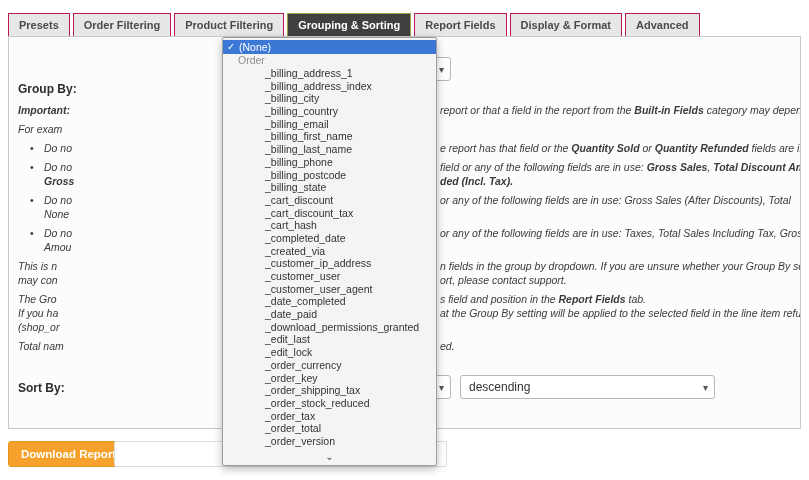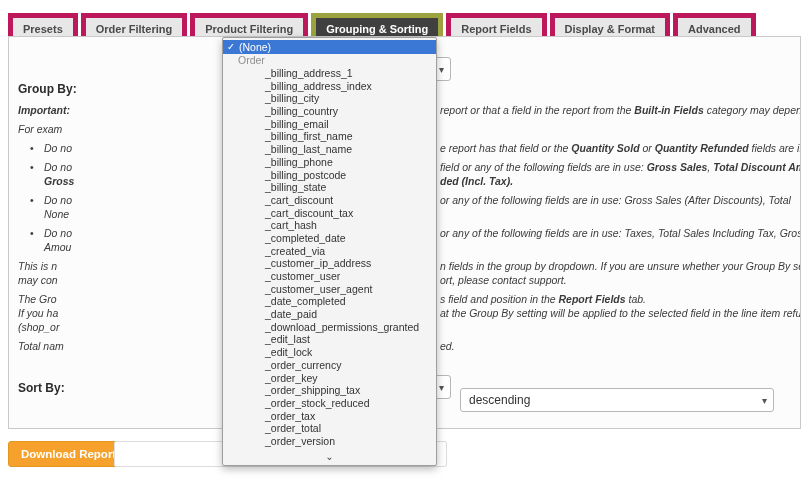--- a/index.html
+++ b/index.html
@@ -5,41 +5,41 @@
   html,body{margin:0;padding:0}
   body{
     width:809px;height:480px;position:relative;overflow:hidden;
     background:#ffffff;
     font-family:"Liberation Sans","DejaVu Sans",sans-serif;
     -webkit-font-smoothing:antialiased;
   }
   
   .tabs{position:absolute;left:8px;top:13px;display:flex;gap:3px}
   .tab{
-    background:#e7e7e7;border:5px solid #be185d;color:#4a4a4a;
+    background:#e7e7e7;border:1px solid #be185d;color:#4a4a4a;
     font-weight:bold;font-size:11px;padding:5px 10px;white-space:nowrap;cursor:pointer;
   }
   .tab.active{background:#404040;border-color:#9ba23f;color:#ffffff}
   
   .panel{
     position:absolute;left:8px;top:36px;width:791px;height:391px;
     border:1px solid #c9c9c9;background:#fcfcfc;overflow:hidden;
   }
   .field-label{position:absolute;font-size:12px;font-weight:bold;color:#2c2c2c}
   #groupby-label{left:9px;top:45px}
   #sortby-label{left:9px;top:344px}
   .sel{
     position:absolute;height:24px;background:#ffffff;border:1px solid #b7b7b7;border-radius:3px;
     font-size:12px;color:#333;line-height:22px;padding:0 20px 0 8px;box-sizing:border-box;
     white-space:nowrap;overflow:hidden;cursor:pointer;
   }
   .sel .chev{position:absolute;right:6px;top:1px;line-height:22px;font-size:10px;color:#555}
   #groupby-select{left:216px;top:20px;width:226px}
   #sortby-field{left:216px;top:338px;width:226px}
-  #sortby-dir{left:451px;top:351px;width:314px}
+  #sortby-dir{left:451px;top:338px;width:255px}
   
   .info{position:absolute;left:9px;top:61px;font-size:10.5px;font-style:italic;color:#3a3a3a}
   .line{position:relative;height:14px;line-height:14px;white-space:nowrap;width:780px}
   .line.para{margin-top:5px}
   .line.bullet::before{content:"\2022";position:absolute;left:12px;font-style:normal}
   .line.bullet .lf,.line.indent .lf{margin-left:26px;display:inline-block}
   .rf{position:absolute;left:422px;top:0}
   .b{font-weight:bold}
   
   .popup{

